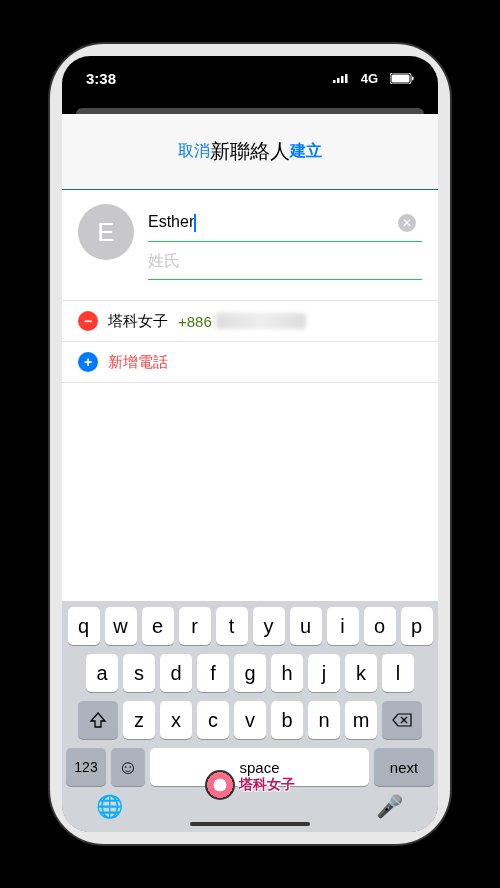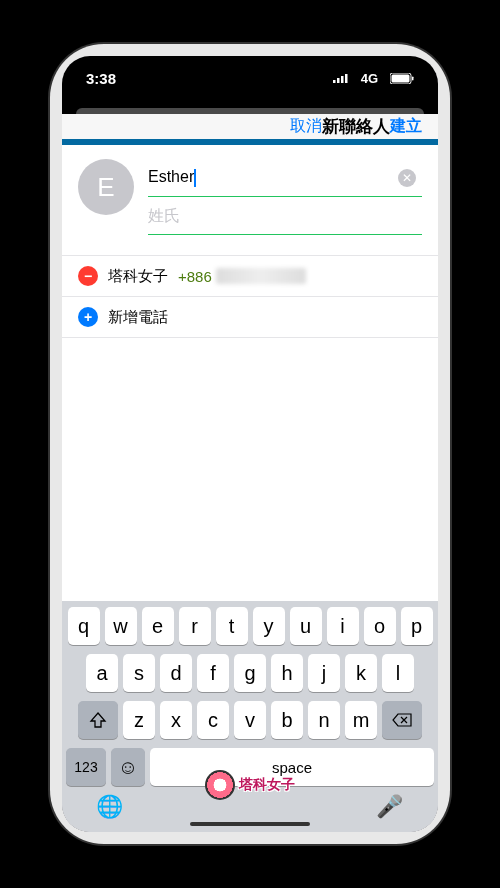--- a/index.html
+++ b/index.html
@@ -5,42 +5,42 @@
     * { margin: 0; padding: 0; box-sizing: border-box; font-family: -apple-system, "Helvetica Neue", Arial, sans-serif; }
     body { background: #000; width: 500px; height: 888px; display: flex; align-items: center; justify-content: center; }
     .phone-frame { width: 400px; height: 800px; background: #e8e8e8; border-radius: 54px; padding: 12px; position: relative; box-shadow: 0 0 0 2px #333; }
     .phone-inner { width: 100%; height: 100%; background: #f2f2f7; border-radius: 28px; overflow: hidden; position: relative; }
     .notch { position: absolute; top: 0; left: 50%; transform: translateX(-50%); width: 160px; height: 28px; background: #000; border-radius: 0 0 18px 18px; z-index: 10; }
     .status-bar { height: 44px; background: #000; display: flex; justify-content: space-between; align-items: center; padding: 0 24px; color: #fff; font-size: 15px; font-weight: 600; }
     .status-right { display: flex; align-items: center; gap: 12px; font-size: 13px; }
     .modal-bg { background: #000; padding-top: 8px; height: calc(100% - 44px); }
     .modal-prev { height: 6px; background: #4a4a4a; margin: 0 14px; border-radius: 8px 8px 0 0; }
     .modal { background: #f2f2f7; border-radius: 10px 10px 0 0; height: calc(100% - 6px); display: flex; flex-direction: column; }
-    .modal-header { display: flex; justify-content: flex-end; align-items: center; padding: 1px 16px; background: #f7f7f7; border-bottom: 6px solid #0369a1; }
+    .modal-header { display: flex; justify-content: center; align-items: center; padding: 24px 16px; background: #f7f7f7; border-bottom: 1px solid #0369a1; }
     .hdr-btn { color: #007aff; font-size: 16px; background: none; border: none; }
-    .hdr-title { font-size: 17px; font-weight: 700; }
+    .hdr-title { font-size: 20px; font-weight: 400; }
     .form-area { flex: 1; background: #fff; }
     .name-row { display: flex; align-items: flex-start; padding: 14px 16px 0 16px; gap: 14px; }
     .avatar { width: 56px; height: 56px; border-radius: 50%; background: #c7c7cc; display: flex; align-items: center; justify-content: center; color: #fff; font-size: 26px; font-weight: 400; flex-shrink: 0; }
     .name-fields { flex: 1; }
     .field-row { display: flex; align-items: center; border-bottom: 1px solid #22c55e; padding: 8px 0; min-height: 38px; }
     .text-input { flex: 1; border: none; font-size: 16px; outline: none; background: transparent; }
     .text-input::placeholder { color: #c7c7cc; }
     .cursor { display: inline-block; width: 2px; height: 18px; background: #007aff; vertical-align: middle; }
     .clear-btn { width: 18px; height: 18px; border-radius: 50%; background: #c7c7cc; color: #fff; display: flex; align-items: center; justify-content: center; font-size: 12px; margin-right: 6px; }
     .phone-section { margin-top: 20px; border-top: 1px solid #e5e5e8; border-bottom: 1px solid #e5e5e8; }
     .phone-row { display: flex; align-items: center; padding: 10px 16px; border-bottom: 1px solid #e5e5e8; font-size: 15px; }
     .phone-row:last-child { border-bottom: none; }
     .circle-btn { width: 20px; height: 20px; border-radius: 50%; display: flex; align-items: center; justify-content: center; color: #fff; font-weight: bold; margin-right: 10px; font-size: 14px; }
     .minus { background: #ff3b30; }
     .plus { background: #007aff; }
     .phone-label { color: #000; margin-right: 10px; min-width: 58px; }
     .phone-val { color: #4d7c0f; display: flex; align-items: center; }
     .blur-box { display: inline-block; width: 90px; height: 16px; background: linear-gradient(90deg,#ddd,#eee,#ddd); filter: blur(2px); margin-left: 4px; border-radius: 2px; }
-    .add-label { color: #000000; }
+    .add-label { color: #ef4444; }
     .keyboard { background: #d1d4d9; padding: 6px 4px 8px 4px; }
     .kb-row { display: flex; justify-content: center; gap: 5px; margin-bottom: 9px; }
     .key { background: #fff; border-radius: 5px; height: 38px; display: flex; align-items: center; justify-content: center; font-size: 20px; box-shadow: 0 1px 0 rgba(0,0,0,0.3); }
     .key-letter { flex: 1; max-width: 32px; }
     .key-fn { background: #adb3bc; flex: 0 0 40px; }
     .key-space { flex: 1; font-size: 15px; }
     .key-next { flex: 0 0 60px; background: #adb3bc; font-size: 15px; }
     .key-123 { flex: 0 0 40px; background: #adb3bc; font-size: 14px; }
     .key-emoji { flex: 0 0 34px; background: #adb3bc; }
     .bottom-bar { display: flex; justify-content: space-between; align-items: center; padding: 8px 30px 4px; background: #d1d4d9; }
@@ -161,20 +161,21 @@
                 <svg width="20" height="14" viewBox="0 0 20 14">
                   <path d="M6 1 L19 1 L19 13 L6 13 L1 7 Z" fill="none" stroke="#000" stroke-width="1.2"></path>
                   <path d="M9 4 L15 10 M15 4 L9 10" stroke="#000" stroke-width="1.2"></path>
                 </svg>
               </div>
             </div>
           <div class="kb-row" style="margin-bottom:0">
             <div class="key key-123">123</div>
             <div class="key key-emoji">☺</div>
             <div class="key key-space">space</div>
+            <div class="key key-next">next</div>
           </div>
           <div class="bottom-bar">
             <span style="font-size:22px;color:#50555c">🌐</span>
             <span style="font-size:22px;color:#50555c">🎤</span>
           </div>
         </div>
 
       </div>
     </div>
 

